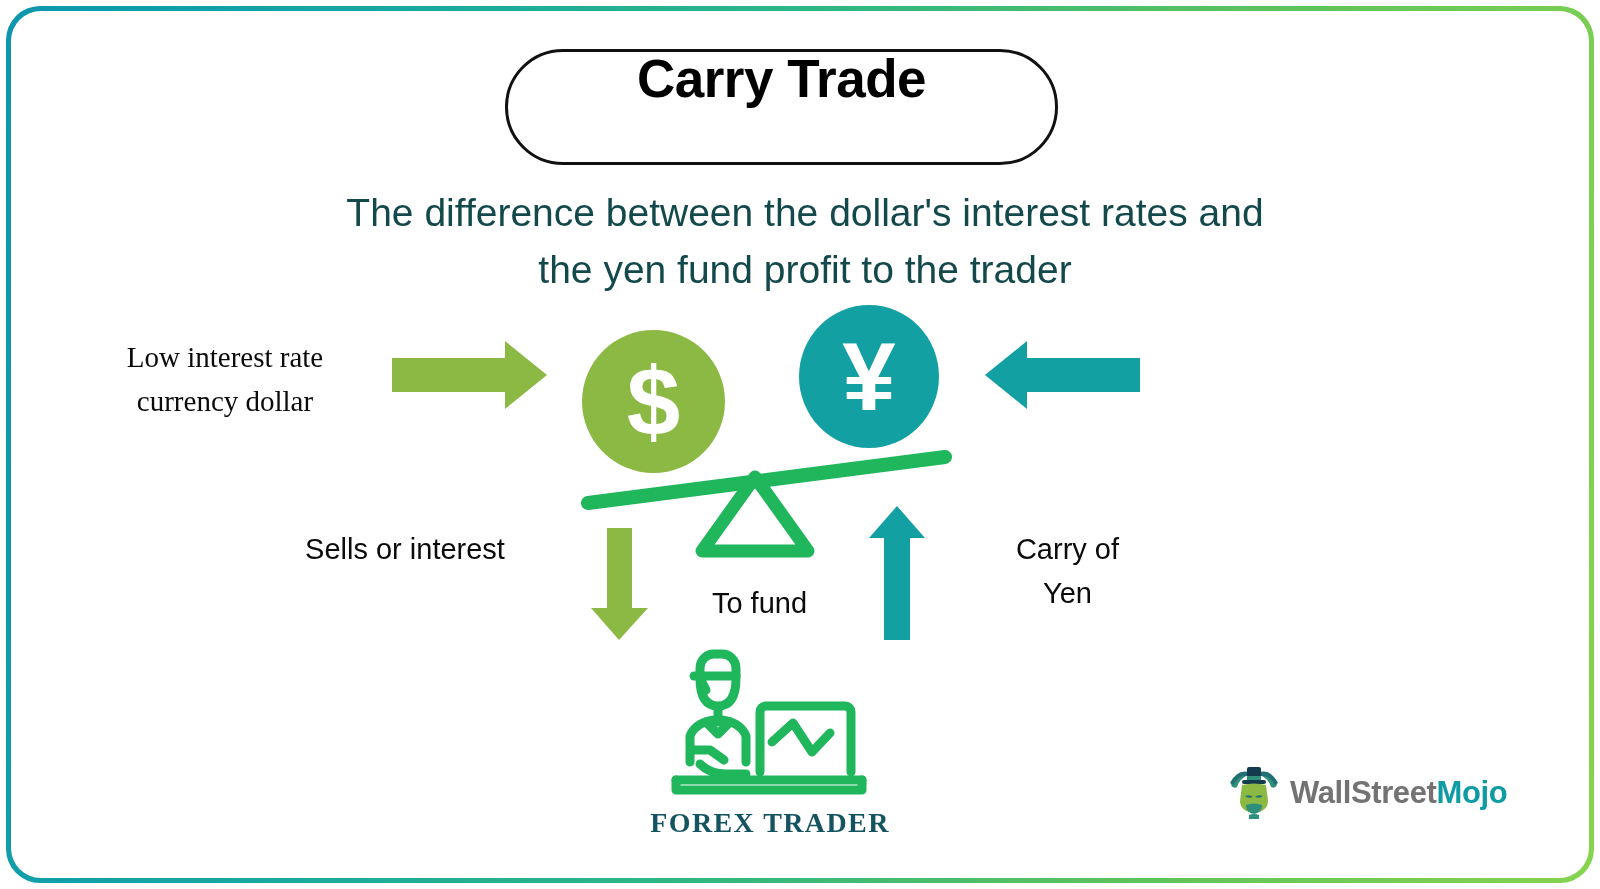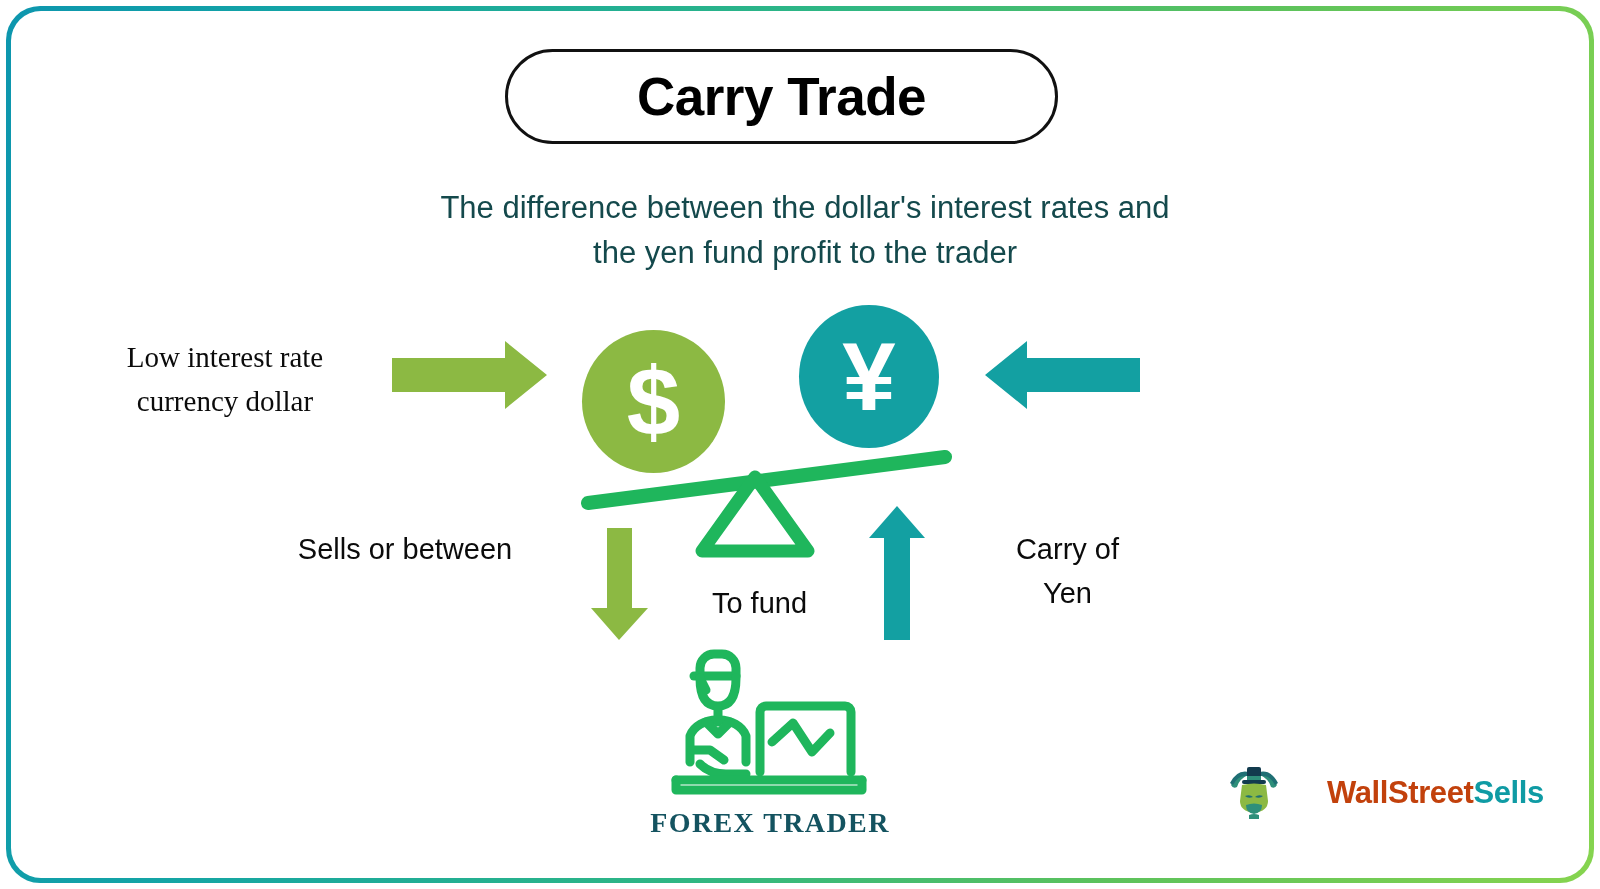--- a/index.html
+++ b/index.html
@@ -35,45 +35,44 @@
     background: #ffffff;
     border-radius: 30px;
   }
 
   
   .title-pill {
     position: absolute;
     left: 505px;
     top: 49px;
     width: 553px;
-    height: 95px;
+    height: 116px;
     border: 3px solid #111111;
     border-radius: 58px;
     background: #ffffff;
     display: flex;
-    align-items: center;
     justify-content: center;
     box-sizing: border-box;
   }
   .title-text {
     font-size: 53px;
     font-weight: bold;
     color: #000000;
     letter-spacing: -0.5px;
     line-height: 1;
   }
 
   
   .subtitle {
     position: absolute;
     left: 300px;
     top: 185px;
     width: 1010px;
     text-align: center;
-    font-size: 31px;
+    font-size: 39px;
     line-height: 1.46;
     color: #14494c;
     font-weight: 500;
   }
 
   
   .side-label {
     position: absolute;
     text-align: center;
     font-size: 29px;
@@ -152,21 +151,21 @@
     display: flex;
     align-items: center;
     gap: 10px;
   }
   .logo-text {
     font-size: 31px;
     font-weight: bold;
     letter-spacing: -0.4px;
     line-height: 1;
   }
-  .logo-wall { color: #c2410c; margin-left: 37px; }
+  .logo-wall { color: #737373; }
   .logo-mojo { color: #0f9ba4; }
 </style>
 </head>
 <body>
 
 <div id="infographic">
 
   <div class="frame">
     <div class="frame-inner"></div>
   </div>
@@ -240,21 +239,21 @@
 
       <path d="M 772 742 L 793 723 L 812 752 L 830 733" stroke-width="9"></path>
 
       <path d="M 676 780 L 862 780"></path>
       <path d="M 676 780 L 676 790 L 862 790 L 862 780"></path>
     </g>
 
   </svg>
 
   <div class="mid-label label-sells">
-    <div>Sells or between</div>
+    <div>Sells or interest</div>
   </div>
 
   <div class="mid-label label-tofund">To fund</div>
 
   <div class="mid-label label-buying">
     <div>Carry of</div>
     <div>Yen</div>
   </div>
 
   <div class="forex-caption">FOREX TRADER</div>
@@ -273,16 +272,16 @@
 
       <path d="M 14 20 q 12 -3 24 0 l 2 16 q 0 10 -14 12 q -14 -2 -14 -12 Z" fill="#8cb943"></path>
 
       <path d="M 18 40 q 8 -3 16 0 q 0 8 -8 9 q -8 -1 -8 -9 Z" fill="#2e8f7a"></path>
 
       <path d="M 17 31 q 5 -2 8 1 q -5 2 -8 -1 Z" fill="#1f6f74"></path>
       <path d="M 35 31 q -5 -2 -8 1 q 5 2 8 -1 Z" fill="#1f6f74"></path>
 
       <path d="M 21 50 q 5 -2 10 0 l 0 4 q -5 1 -10 0 Z" fill="#2e8f7a"></path>
     </svg>
-    <span class="logo-text"><span class="logo-wall">WallStreet</span><span class="logo-mojo">Sells</span></span>
+    <span class="logo-text"><span class="logo-wall">WallStreet</span><span class="logo-mojo">Mojo</span></span>
   </div>
 
 </div>
 
 </body></html>

